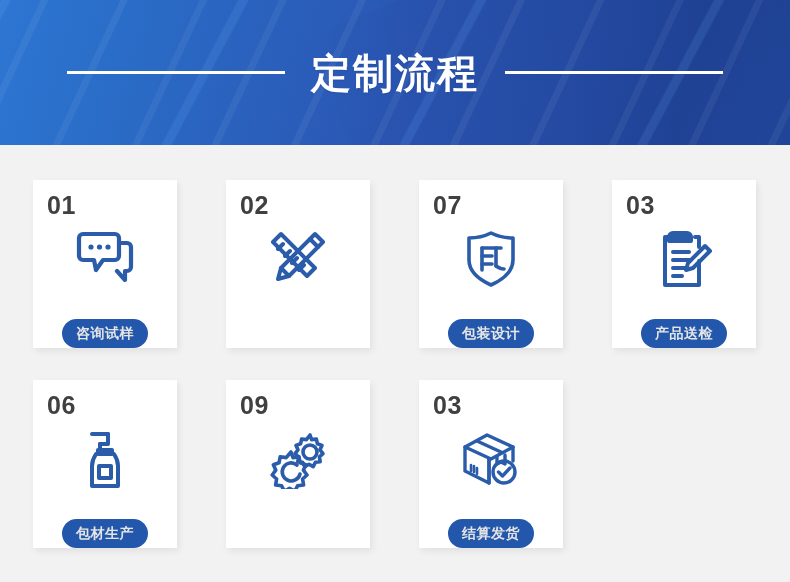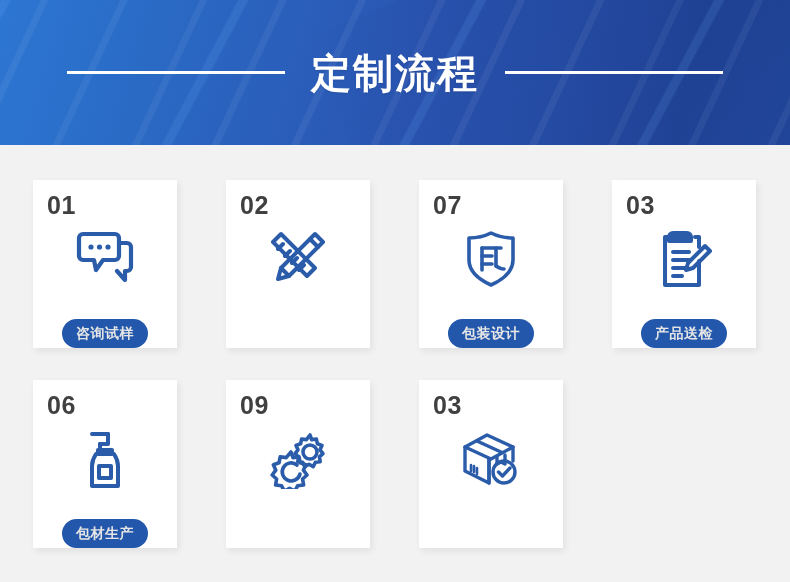--- a/index.html
+++ b/index.html
@@ -285,16 +285,17 @@
           <path d="M6 18v24l24 12V30"></path>
           <path d="M54 18v14"></path>
           <path d="M30 30v24"></path>
           <path d="M18 12l25 11.5"></path>
           <path d="M38 28v7l4-2 4 2v-9"></path>
           <path d="M12 36v6M15 37v6M18 39v6" stroke-width="2.6"></path>
           <circle cx="45" cy="43" r="11"></circle>
           <path d="M39.5 43l4 4 7.5-8"></path>
         </svg>
       </div>
+      <button class="card-btn">结算发货</button>
     </div>
 
   </div>
 </div>
 
 </body></html>

